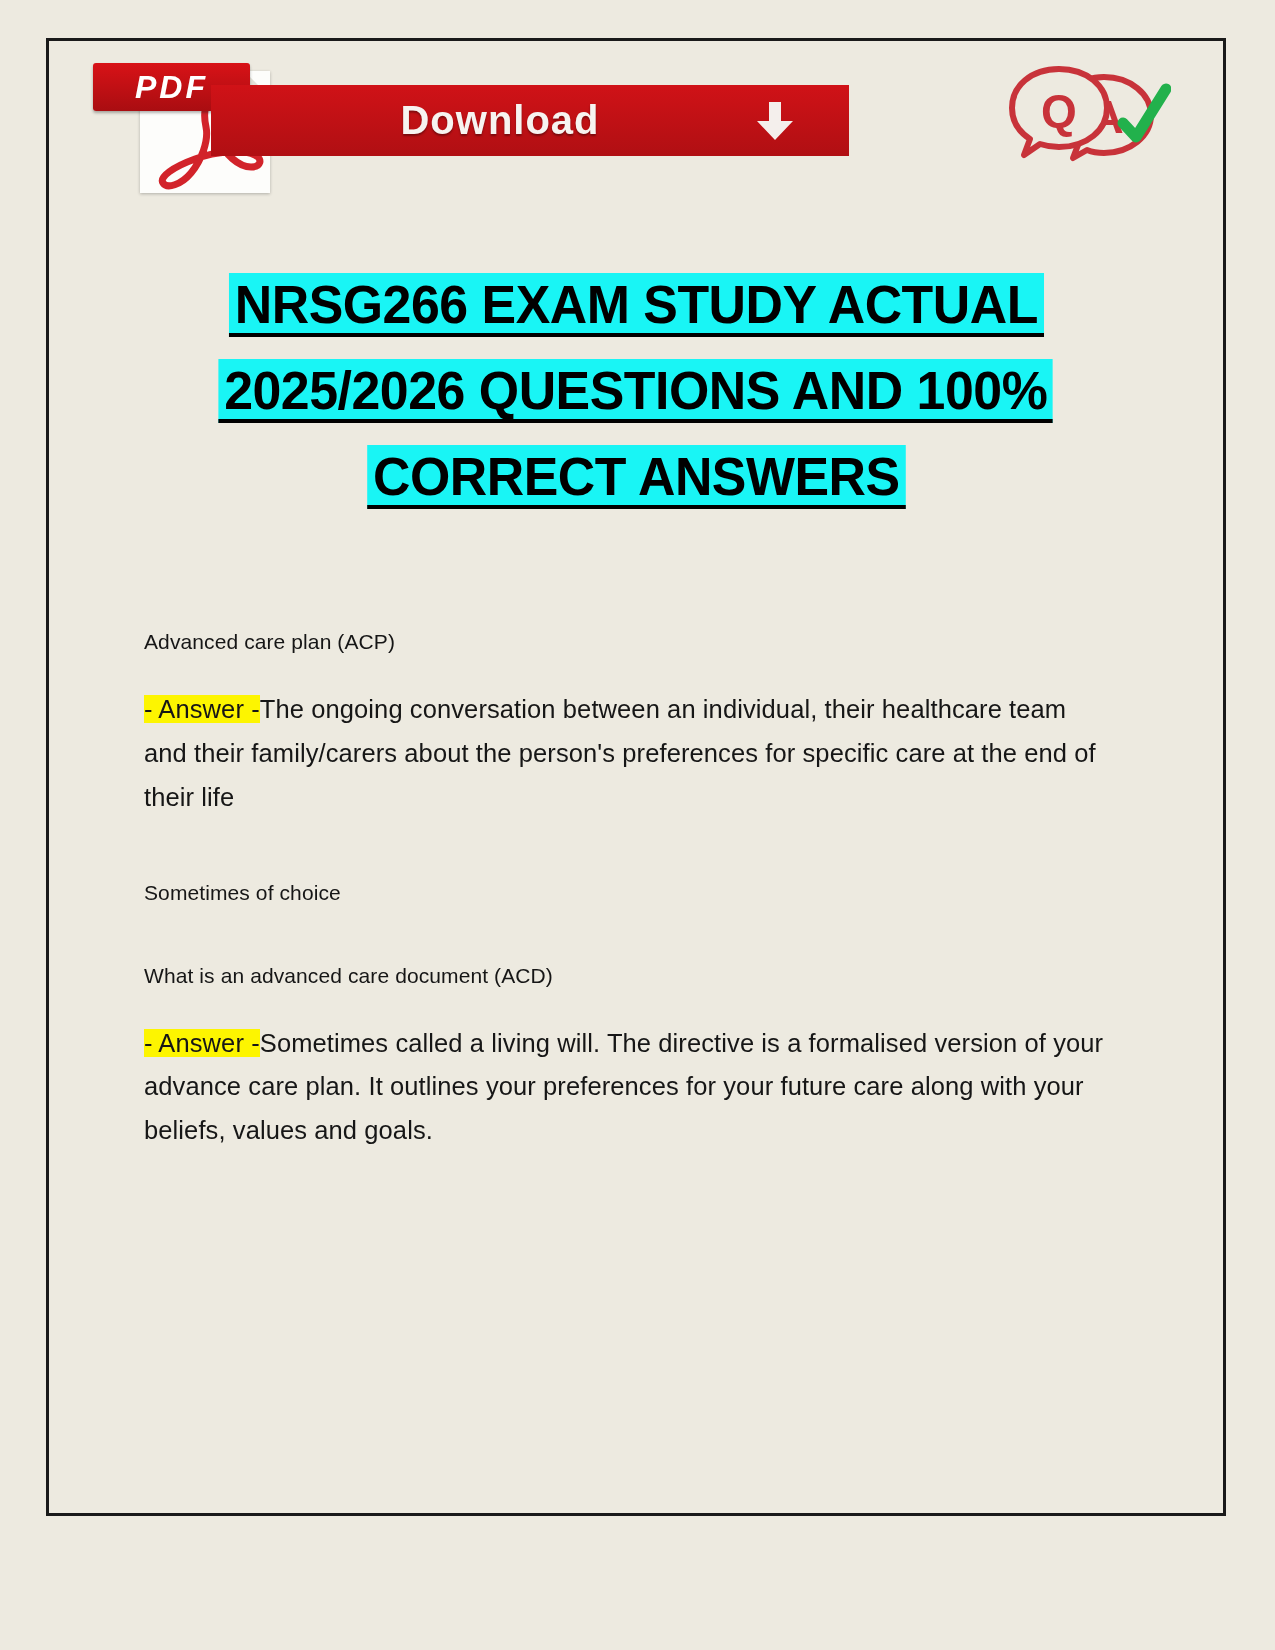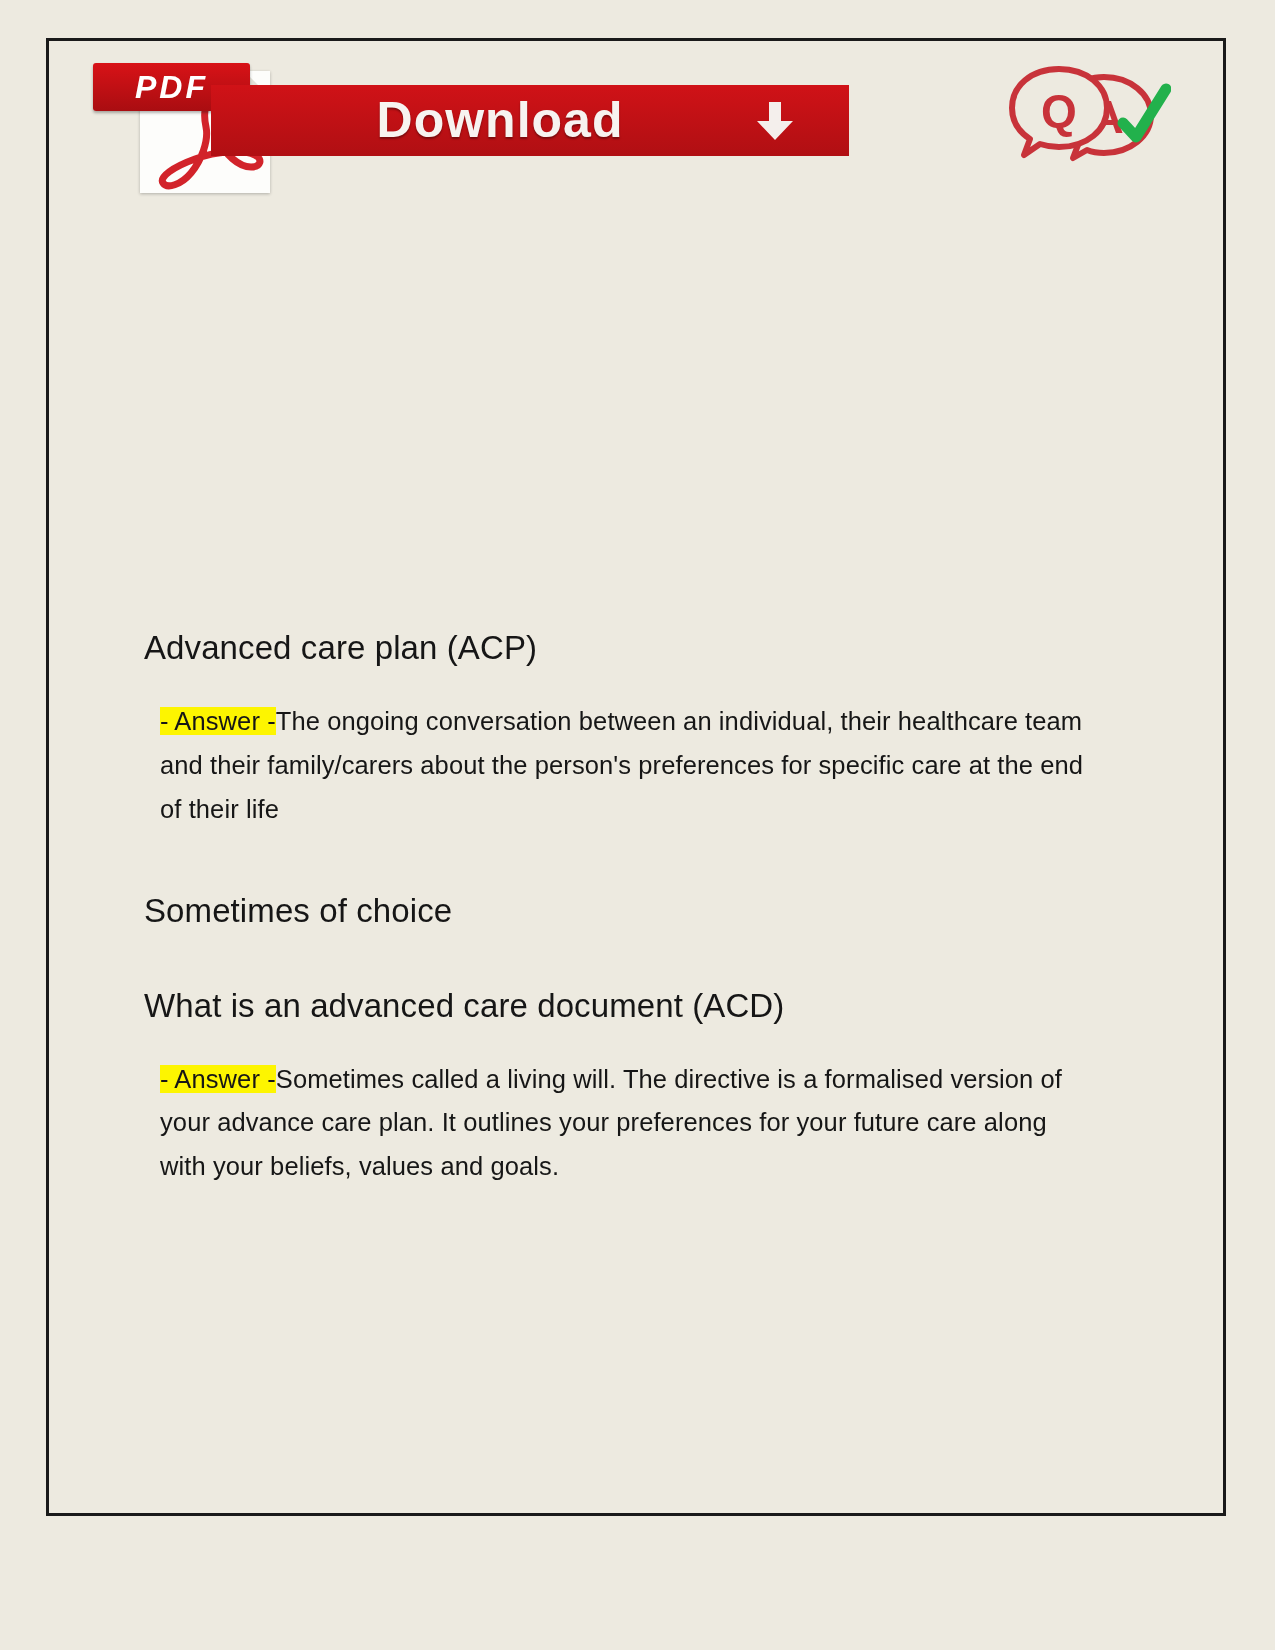--- a/index.html
+++ b/index.html
@@ -52,21 +52,21 @@
     overflow:hidden;
   }
   .pdf-swoosh svg{display:block;}
 
   .dl-banner{
     position:absolute;left:162px;top:44px;width:638px;height:71px;
     background:linear-gradient(#d01217,#b00f13);
   }
   .dl-banner .dl-text{
     position:absolute;left:0;top:0;width:100%;height:100%;
-    color:#f7f3f0;font-size:50px;font-weight:bold;
+    color:#f7f3f0;font-size:40px;font-weight:bold;
     line-height:71px;text-align:center;
     letter-spacing:1px;
     text-shadow:0 2px 2px rgba(0,0,0,.35);
     padding-right:60px;box-sizing:border-box;
   }
   .dl-arrow{
     position:absolute;right:52px;top:14px;width:44px;height:44px;
   }
 
   .qa-logo{
@@ -97,31 +97,31 @@
     transform:scaleX(0.96);
   }
 
   
   .body-block{
     position:absolute;left:95px;top:590px;
     width:968px;
   }
   .qa-item{margin-bottom:62px;}
   .q-text{
-    font-size:33px;
+    font-size:21px;
     color:#161616;
     line-height:1.0;
     margin:0 0 36px 0;
     letter-spacing:.1px;
   }
   .a-text{
     font-size:25.5px;
     color:#161616;
     line-height:1.72;
-    margin:16px;
+    margin:0;
     letter-spacing:.1px;
   }
   .ans-tag{
     background:#fdf500;
     color:#161616;
   }
   
   .q-text, .a-text { font-family:"Liberation Sans", sans-serif; }
 </style>
 </head>
@@ -161,20 +161,31 @@
         <text x="104" y="72" font-family="Liberation Sans, sans-serif" font-size="46" font-weight="bold" fill="#c8333a" text-anchor="middle">A</text>
 
         <path d="M56 8 C84 8 104 25 104 47 C104 69 84 86 56 86 C49 86 43 85 37 83 L21 94 L27 78 C16 71 9 60 9 47 C9 25 28 8 56 8 Z" fill="#edeae0" stroke="#c8333a" stroke-width="6" stroke-linejoin="round"></path>
         <text x="56" y="66" font-family="Liberation Sans, sans-serif" font-size="46" font-weight="bold" fill="#c8333a" text-anchor="middle">Q</text>
 
         <path d="M120 62 L133 76 L163 28" fill="none" stroke="#22b14c" stroke-width="11" stroke-linecap="round" stroke-linejoin="round"></path>
       </svg>
     </div>
   </div>
 
+  <div class="title-block">
+    <div class="title-line">
+      <span>NRSG266 EXAM STUDY ACTUAL</span>
+    </div>
+    <div class="title-line">
+      <span>2025/2026 QUESTIONS AND 100%</span>
+    </div>
+    <div class="title-line">
+      <span>CORRECT ANSWERS</span>
+    </div>
+  </div>
 
   <div class="body-block">
 
     <div class="qa-item">
       <p class="q-text">Advanced care plan (ACP)</p>
       <p class="a-text"><span class="ans-tag">- Answer -</span><span>The ongoing conversation between an individual, their healthcare team and their family/carers about the person's preferences for specific care at the end of their life</span></p>
     </div>
 
     <div class="qa-item">
       <p class="q-text">Sometimes of choice</p>

